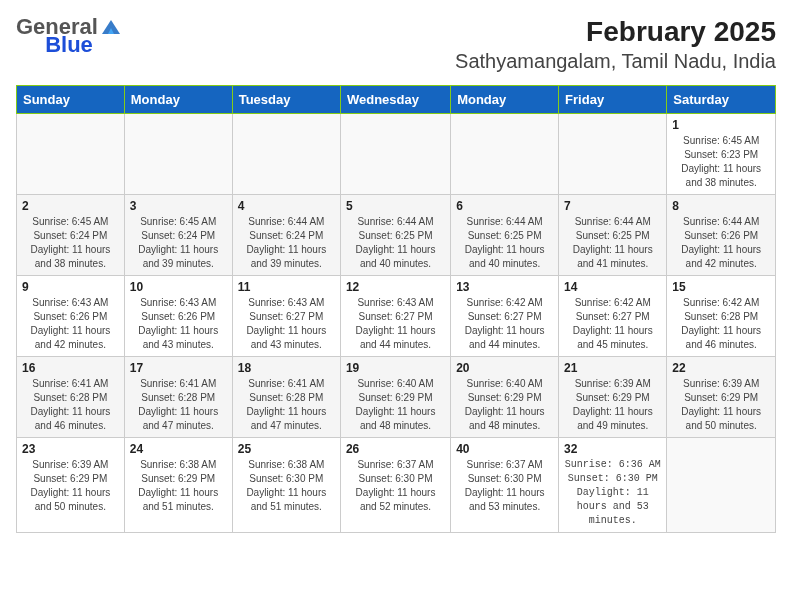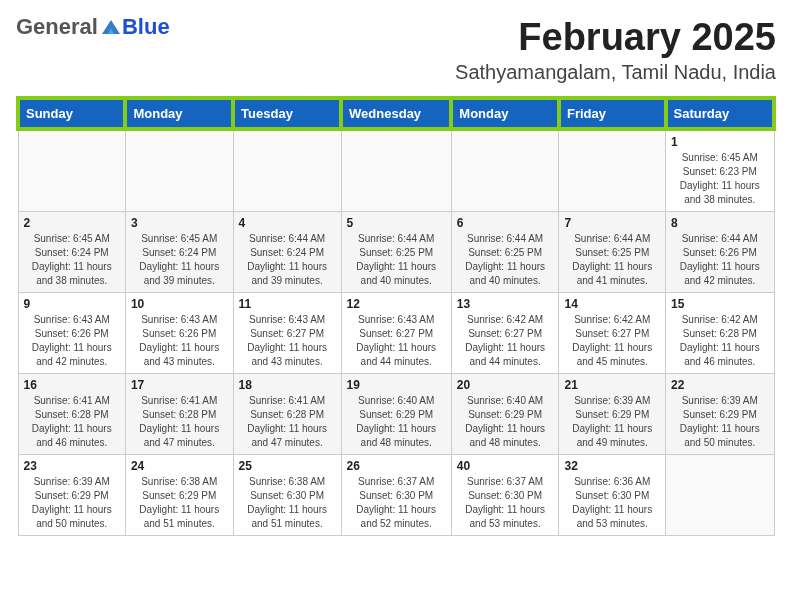--- a/index.html
+++ b/index.html
@@ -11,56 +11,56 @@
       padding: 16px;
     }
     .header-area {
       display: flex;
       justify-content: space-between;
       align-items: flex-start;
       margin-bottom: 12px;
     }
     .logo {
       display: flex;
-      flex-direction: row;
-      align-items: flex-end;
+      flex-direction: column;
+      align-items: center;
     }
     .logo-text {
       font-size: 22px;
       font-weight: bold;
       line-height: 1;
     }
     .logo-general { color: #555; }
     .logo-blue { color: #1d4ed8; }
     .title-area {
       text-align: right;
     }
     .month-title {
-      font-size: 38px;
+      font-size: 28px;
       font-weight: bold;
       color: #222;
     }
     .location-title {
       font-size: 20px;
       color: #444;
       margin-top: 2px;
     }
     .calendar {
       width: 100%;
       border-collapse: collapse;
       border: 1px solid #ccc;
     }
     .calendar th {
       background: #1565c0;
       color: #fff;
       font-size: 13px;
       font-weight: bold;
       padding: 6px 6px;
       text-align: left;
-      border: 4px solid #84cc16;
+      border: 1px solid #84cc16;
     }
     .calendar td {
       vertical-align: top;
       border: 1px solid #ccc;
       padding: 4px 5px;
       width: 113px;
       min-height: 80px;
       background: #fff;
       font-size: 10.5px;
       color: #333;
@@ -290,20 +290,20 @@
 Daylight: 11 hours and 52 minutes.</div>
         </td>
         <td>
           <span class="day-num">40</span>
           <div class="day-info" style="white-space: pre-line;">Sunrise: 6:37 AM
 Sunset: 6:30 PM
 Daylight: 11 hours and 53 minutes.</div>
         </td>
         <td>
           <span class="day-num">32</span>
-          <div class="day-info" style="white-space: pre-line;">Sunrise: 6:36 AM
+          <div class="day-info" style="white-space: pre-line; font-family: Liberation Mono, monospace;">Sunrise: 6:36 AM
 Sunset: 6:30 PM
 Daylight: 11 hours and 53 minutes.</div>
         </td>
         <td class="empty"></td>
       </tr>
     </tbody>
 </table>
 
 </body></html>

